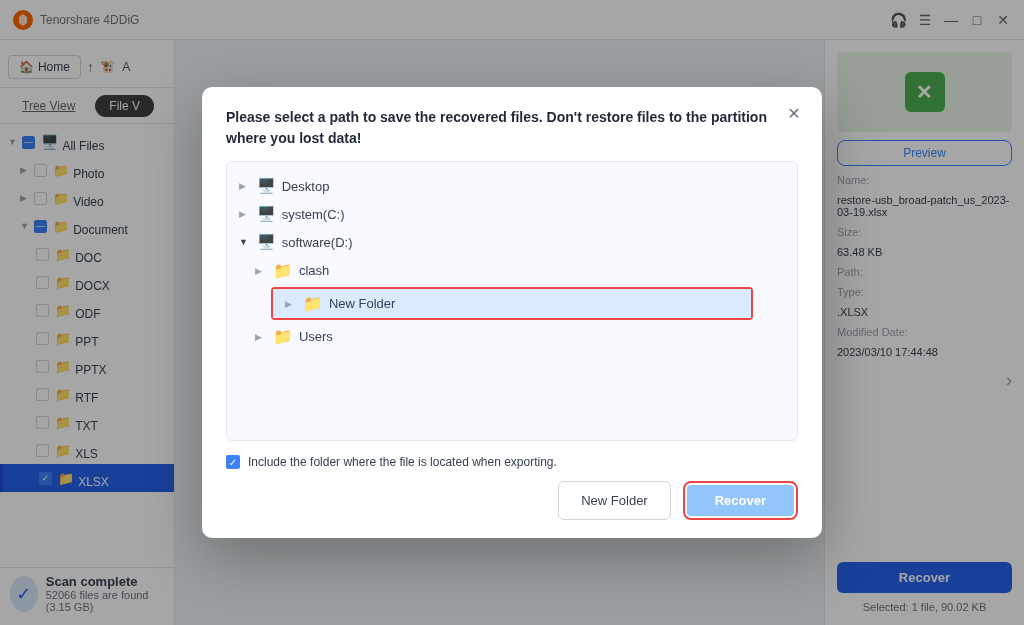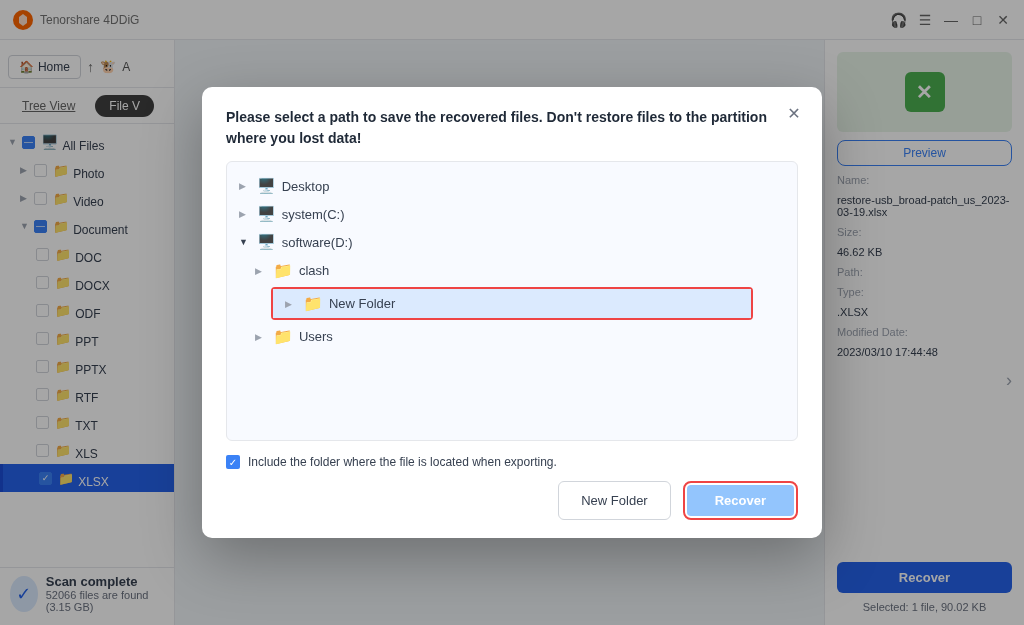--- a/index.html
+++ b/index.html
@@ -500,21 +500,21 @@
     <div class="right-panel">
       <div class="preview-area">
         <div class="preview-x">✕</div>
       </div>
       <button class="preview-btn">Preview</button>
 
       <div class="meta-label">Name:</div>
       <div class="meta-value">restore-usb_broad-patch_us_2023-03-19.xlsx</div>
 
       <div class="meta-label">Size:</div>
-      <div class="meta-value">46.62 KB</div>
+      <div class="meta-value">63.48 KB</div>
 
       <div class="meta-label">Path:</div>
 
       <div class="meta-label">Type:</div>
       <div class="meta-value">.XLSX</div>
 
       <div class="meta-label">Modified Date:</div>
       <div class="meta-value">2023/03/10 17:44:48</div>
 
       <div style="display:flex;align-items:center;justify-content:flex-end;margin-top:4px;">

